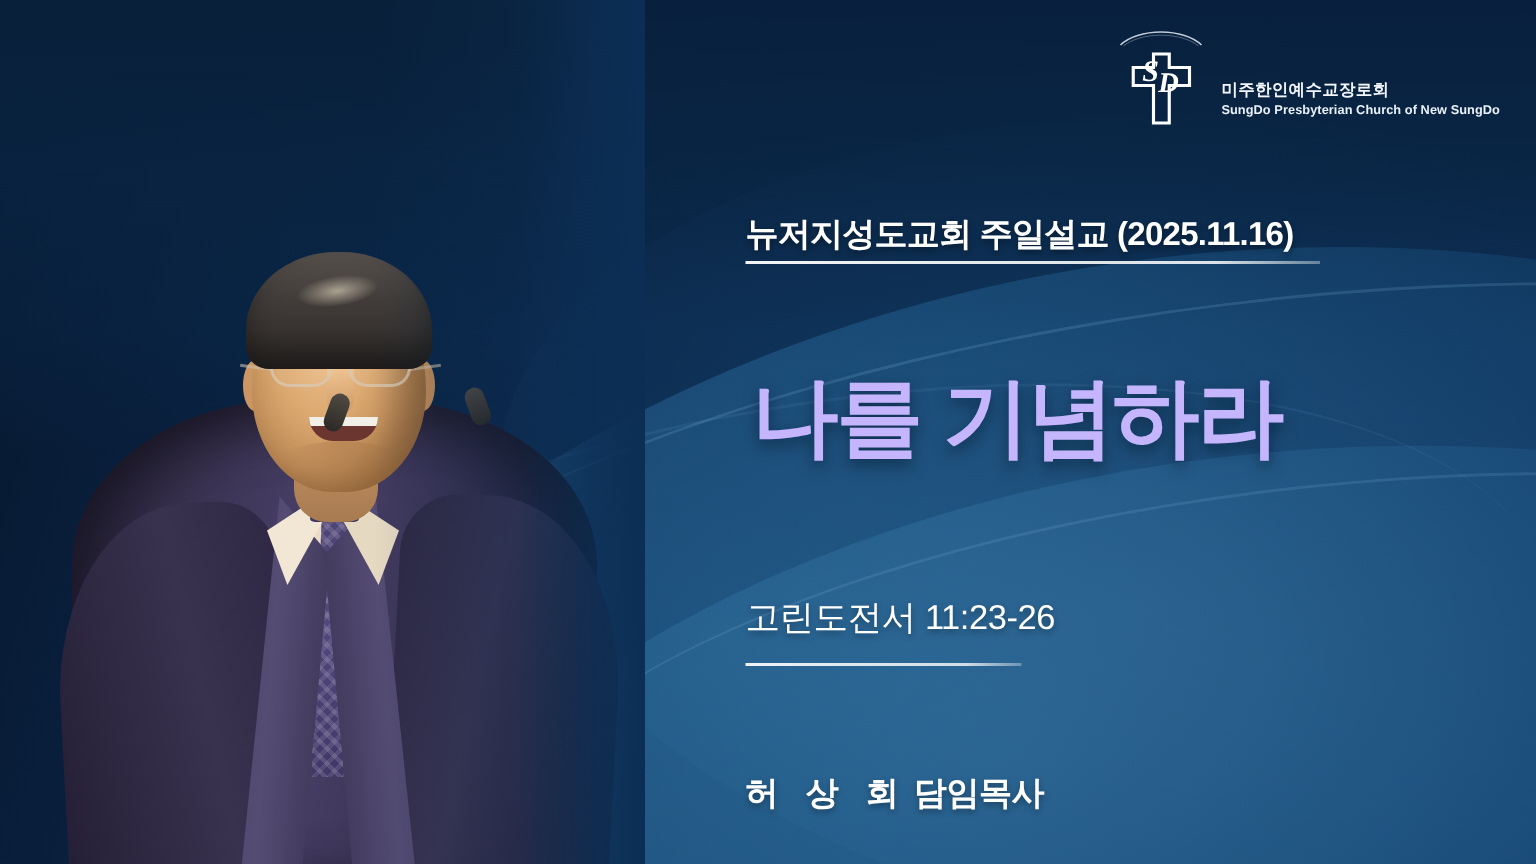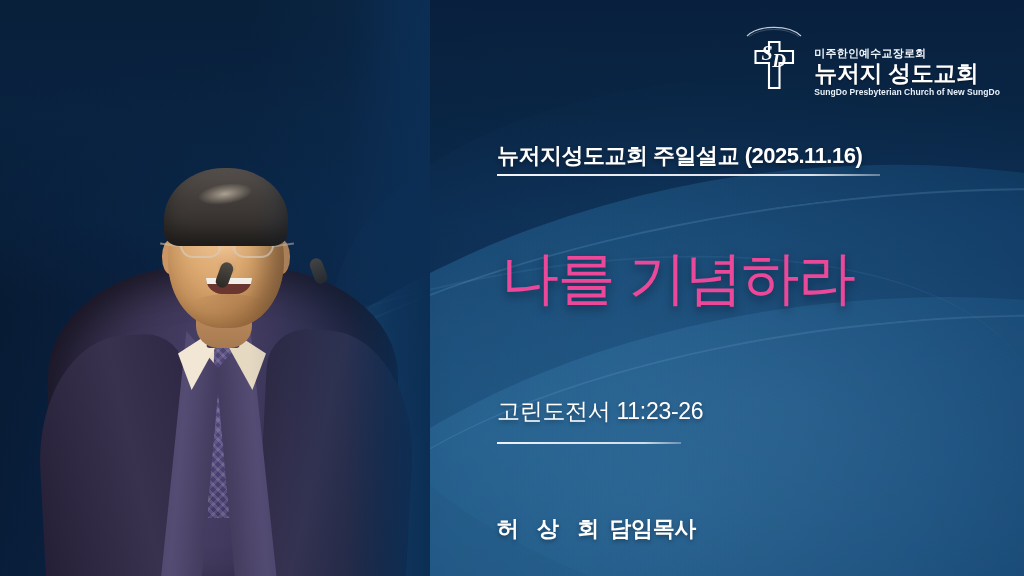--- a/index.html
+++ b/index.html
@@ -292,21 +292,21 @@
     letter-spacing:-0.5px; white-space:nowrap;
     text-shadow:0 2px 4px rgba(0,0,0,0.4);
   }
   .subtitle-rule{
     position:absolute; top:174px; left:0;
     width:383px; height:2px;
     background:linear-gradient(90deg, rgba(255,255,255,0.95) 0%, rgba(255,255,255,0.85) 82%, rgba(255,255,255,0.35) 100%);
   }
   .main-title{
     position:absolute; top:240px; left:4px;
-    font-size:58px; font-weight:400; color:#ec4899;
+    font-size:58px; font-weight:700; color:#c4b5fd;
     letter-spacing:-1.5px; white-space:nowrap;
     text-shadow:0 4px 10px rgba(3,20,40,0.55);
   }
   .scripture{
     position:absolute; top:396px; left:0;
     font-size:23px; font-weight:400; color:#ffffff;
     letter-spacing:-0.3px; white-space:nowrap;
     text-shadow:0 2px 4px rgba(0,0,0,0.35);
   }
   .mid-rule{
@@ -386,21 +386,20 @@
         <g fill="none" stroke="#ffffff" stroke-width="2.1">
           <path d="M26 24 L26 33 L12.5 33 L12.5 45 L26 45 L26 70
                    L36.5 70 L36.5 45 L50 45 L50 33 L36.5 33 L36.5 24 Z"></path>
         </g>
         <text x="24" y="42" font-family="'Liberation Serif',serif" font-size="20" font-style="italic" font-weight="700" fill="#ffffff" text-anchor="middle">S</text>
         <text x="36" y="49" font-family="'Liberation Serif',serif" font-size="19" font-style="italic" font-weight="700" fill="#ffffff" text-anchor="middle">D</text>
       </svg>
     </span>
     <span class="logo-text">
       <span class="logo-line1">미주한인예수교장로회</span>
-      <span class="logo-line2">뉴저지 성도교회</span>
       <span class="logo-line3">SungDo Presbyterian Church of New SungDo</span>
     </span>
   </div>
 
   <div class="content">
     <div class="subtitle">뉴저지성도교회 주일설교 (2025.11.16)</div>
     <div class="subtitle-rule"></div>
 
     <div class="main-title">나를 기념하라</div>
 

